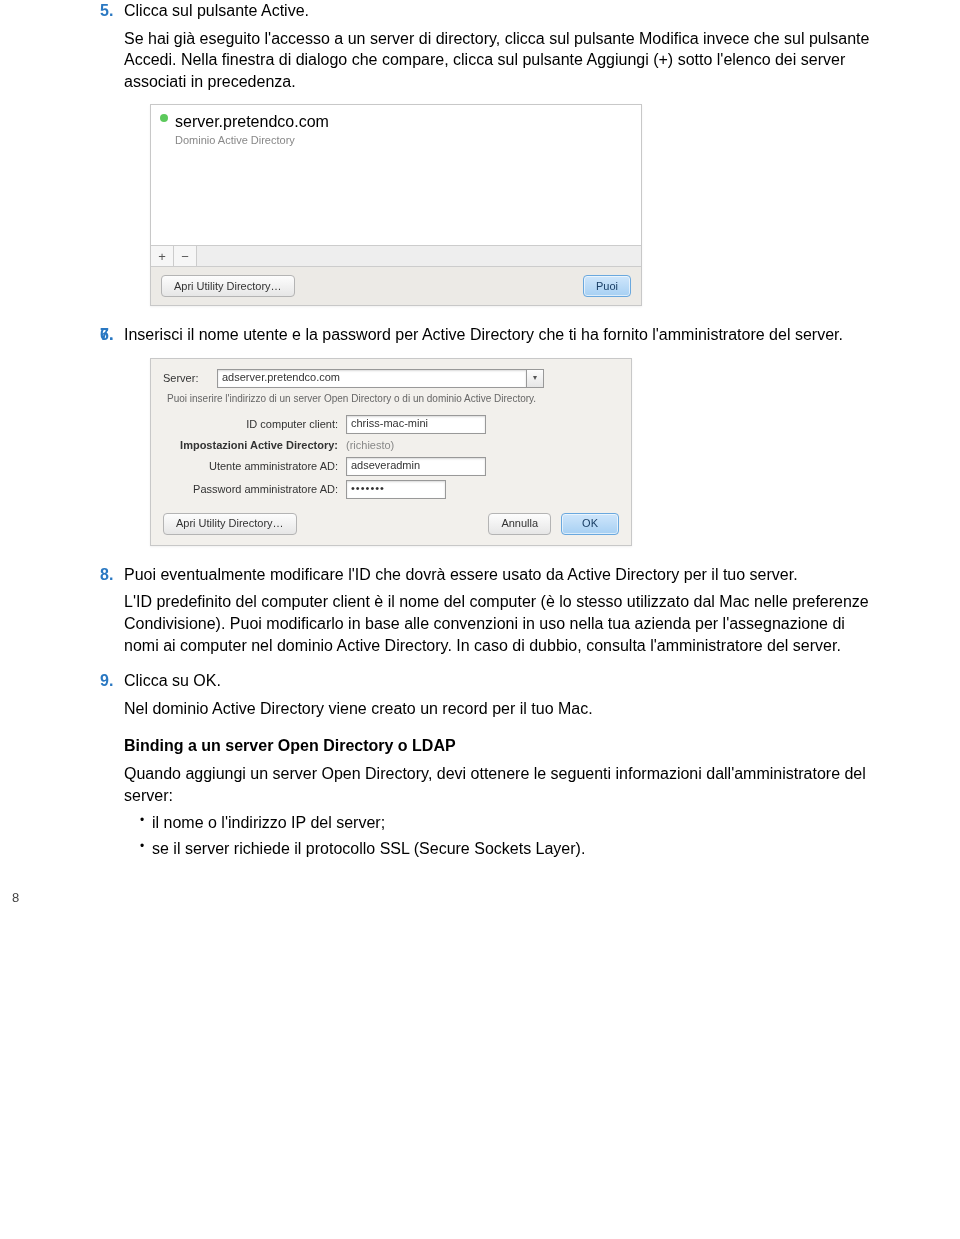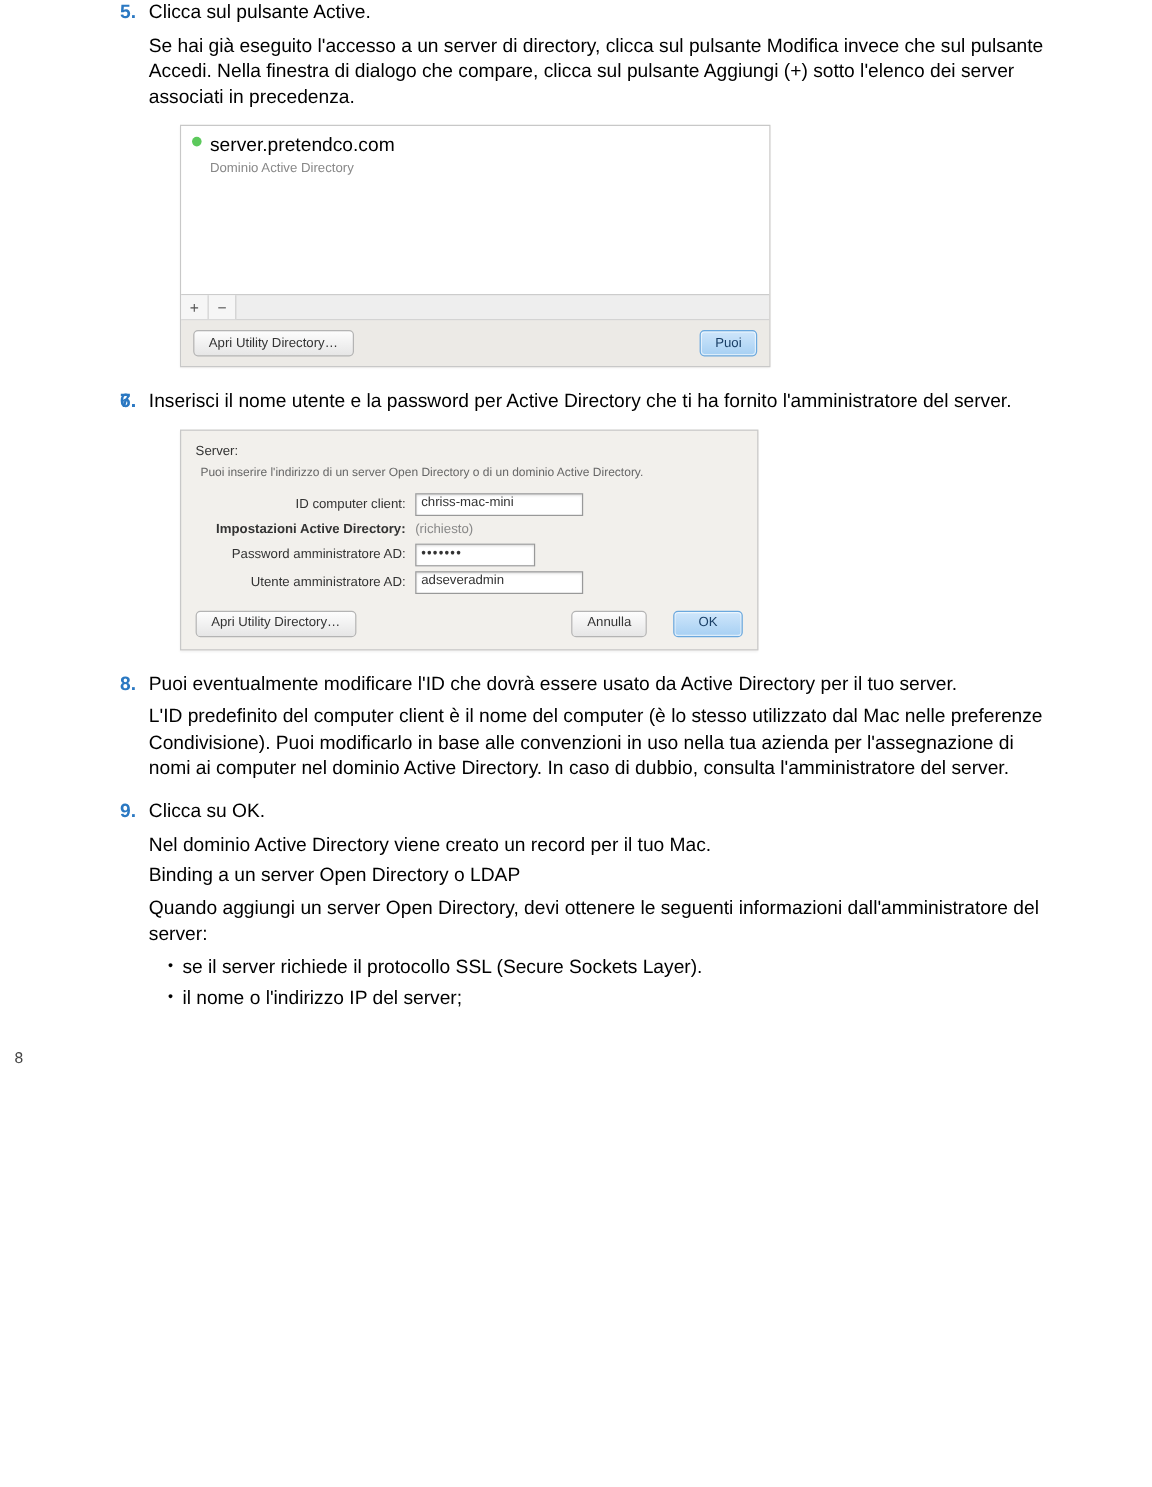--- a/index.html
+++ b/index.html
@@ -88,22 +88,22 @@
   }
   .ss2 .helptext { color: #666; font-size: 10px; margin: 2px 0 10px 4px; line-height: 1.3; }
   .ss2 .serverwrap { display:flex; align-items:stretch; }
   .ss2 .dropbtn {
     width: 16px; border:1px solid #999; border-left:none; background: linear-gradient(#fdfdfd,#e6e6e6);
     display:flex; align-items:center; justify-content:center; font-size:8px; color:#555;
   }
   .ss2 .btnrow {
     display:flex; justify-content: space-between; margin-top: 14px;
   }
-  .ss2 .btnrow .right { display:flex; gap:22px; }
-  .subhead { font-weight: 400; margin-top: 4px; }
+  .ss2 .btnrow .right { display:flex; gap:10px; }
+  .subhead { font-weight: 700; margin-top: 16px; }
   ul.bullets { list-style: none; padding: 0 0 0 16px; margin: 6px 0 0 0; }
   ul.bullets li { position: relative; padding-left: 12px; margin-bottom: 4px; }
   ul.bullets li::before {
     content: "•"; position: absolute; left: 0; top: 0; color: #000; font-size: 12px;
   }
   .page-num {
     position: relative;
     left: -88px;
     font-size: 13px; color: #444;
     margin-top: 30px;
@@ -143,38 +143,42 @@
   </li>
 
   <li>
     <span class="step-num">7.</span>
     <span class="step-head">Inserisci il nome utente e la password per Active Directory che ti ha fornito l'amministratore del server.</span>
 
     <div class="img-box ss2">
       <div class="inner">
         <div class="frow">
           <div class="flabel" style="width:46px; text-align:left;">Server:</div>
+          <div class="serverwrap">
+            <div class="finput" style="width:300px;">adserver.pretendco.com</div>
+            <div class="dropbtn">▾</div>
+          </div>
         </div>
         <div class="helptext">Puoi inserire l'indirizzo di un server Open Directory o di un dominio Active Directory.</div>
 
         <div class="frow">
           <div class="flabel">ID computer client:</div>
           <div class="finput" style="width:130px;">chriss-mac-mini</div>
         </div>
         <div class="frow">
           <div class="flabel bold">Impostazioni Active Directory:</div>
           <div style="color:#888;">(richiesto)</div>
         </div>
         <div class="frow">
+          <div class="flabel">Utente amministratore AD:</div>
+          <div class="finput" style="width:130px;">adseveradmin</div>
+        </div>
+        <div class="frow">
           <div class="flabel">Password amministratore AD:</div>
           <div class="finput" style="width:90px; letter-spacing:1px;">•••••••</div>
-        </div>
-        <div class="frow">
-          <div class="flabel">Utente amministratore AD:</div>
-          <div class="finput" style="width:130px;">adseveradmin</div>
         </div>
 
         <div class="btnrow">
           <span class="btn">Apri Utility Directory…</span>
           <span class="right">
             <span class="btn">Annulla</span>
             <span class="btn primary" style="padding:0 20px;">OK</span>
           </span>
         </div>
       </div>
@@ -187,21 +191,21 @@
     <div class="para">L'ID predefinito del computer client è il nome del computer (è lo stesso utilizzato dal Mac nelle preferenze Condivisione). Puoi modificarlo in base alle convenzioni in uso nella tua azienda per l'assegnazione di nomi ai computer nel dominio Active Directory. In caso di dubbio, consulta l'amministratore del server.</div>
   </li>
 
   <li>
     <span class="step-num">9.</span>
     <span class="step-head">Clicca su OK.</span>
     <div class="para">Nel dominio Active Directory viene creato un record per il tuo Mac.</div>
     <div class="para subhead">Binding a un server Open Directory o LDAP</div>
     <div class="para">Quando aggiungi un server Open Directory, devi ottenere le seguenti informazioni dall'amministratore del server:</div>
     <ul class="bullets">
+      <li>il nome o l'indirizzo IP del server;</li>
       <li>se il server richiede il protocollo SSL (Secure Sockets Layer).</li>
-      <li>il nome o l'indirizzo IP del server;</li>
     </ul>
   </li>
 
 </ol>
 </div>
 
 <div class="page-num">8</div>
 
 </body></html>

